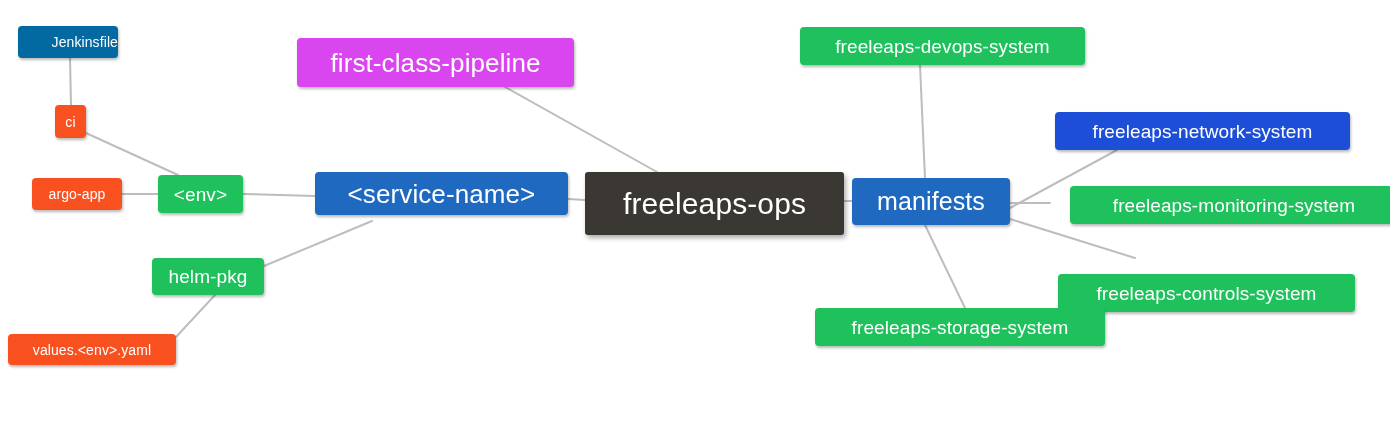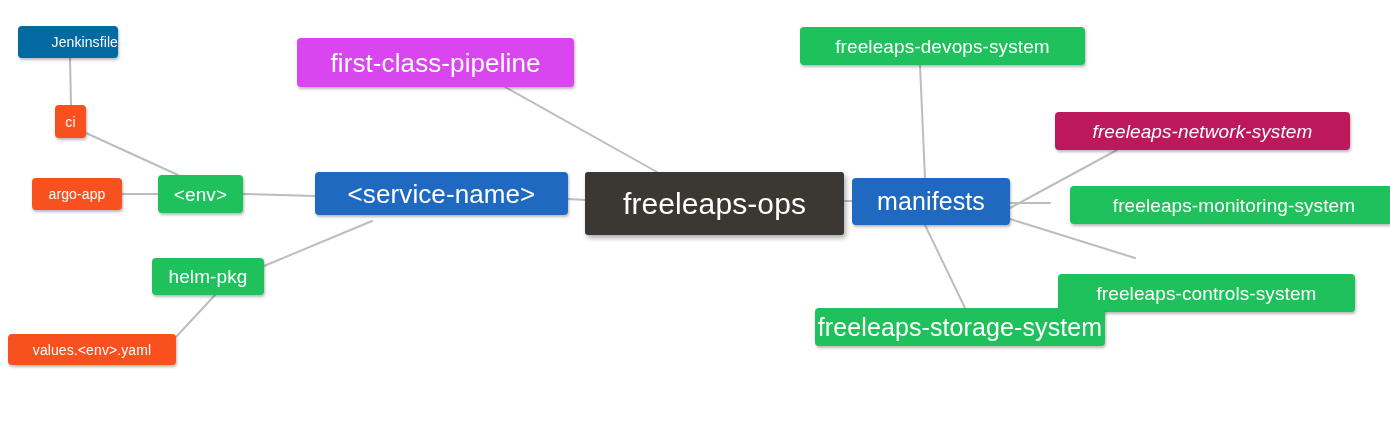--- a/index.html
+++ b/index.html
@@ -94,25 +94,25 @@
     </div>
     <div class="node root" style="left: 585px; top: 172px; width: 259px; height: 63px; background: rgb(59, 55, 51); font-size: 30px;">
       <span class="node-label">freeleaps-ops</span>
     </div>
     <div class="node" style="left: 852px; top: 178px; width: 158px; height: 47px; background: rgb(32, 105, 192); font-size: 25px;">
       <span class="node-label">manifests</span>
     </div>
     <div class="node" style="left: 800px; top: 27px; width: 285px; height: 38px; background: rgb(30, 193, 92); font-size: 19px;">
       <span class="node-label">freeleaps-devops-system</span>
     </div>
-    <div class="node" style="left: 1055px; top: 112px; width: 295px; height: 38px; background: #be185d; font-size: 19px; font-style: italic;">
+    <div class="node" style="left: 1055px; top: 112px; width: 295px; height: 38px; background: #1d4ed8; font-size: 19px;">
       <span class="node-label">freeleaps-network-system</span>
     </div>
     <div class="node" style="left: 1050px; top: 186px; width: 328px; height: 38px; background: rgb(30, 193, 92); font-size: 19px; margin-left: 20px;">
       <span class="node-label">freeleaps-monitoring-system</span>
     </div>
     <div class="node" style="left: 1058px; top: 258px; width: 297px; height: 38px; background: rgb(30, 193, 92); font-size: 19px; margin-top: 16px;">
       <span class="node-label">freeleaps-controls-system</span>
     </div>
-    <div class="node" style="left: 815px; top: 308px; width: 290px; height: 38px; background: rgb(30, 193, 92); font-size: 25px;">
+    <div class="node" style="left: 815px; top: 308px; width: 290px; height: 38px; background: rgb(30, 193, 92); font-size: 19px;">
       <span class="node-label">freeleaps-storage-system</span>
     </div>
   </div>
 
 </body></html>

